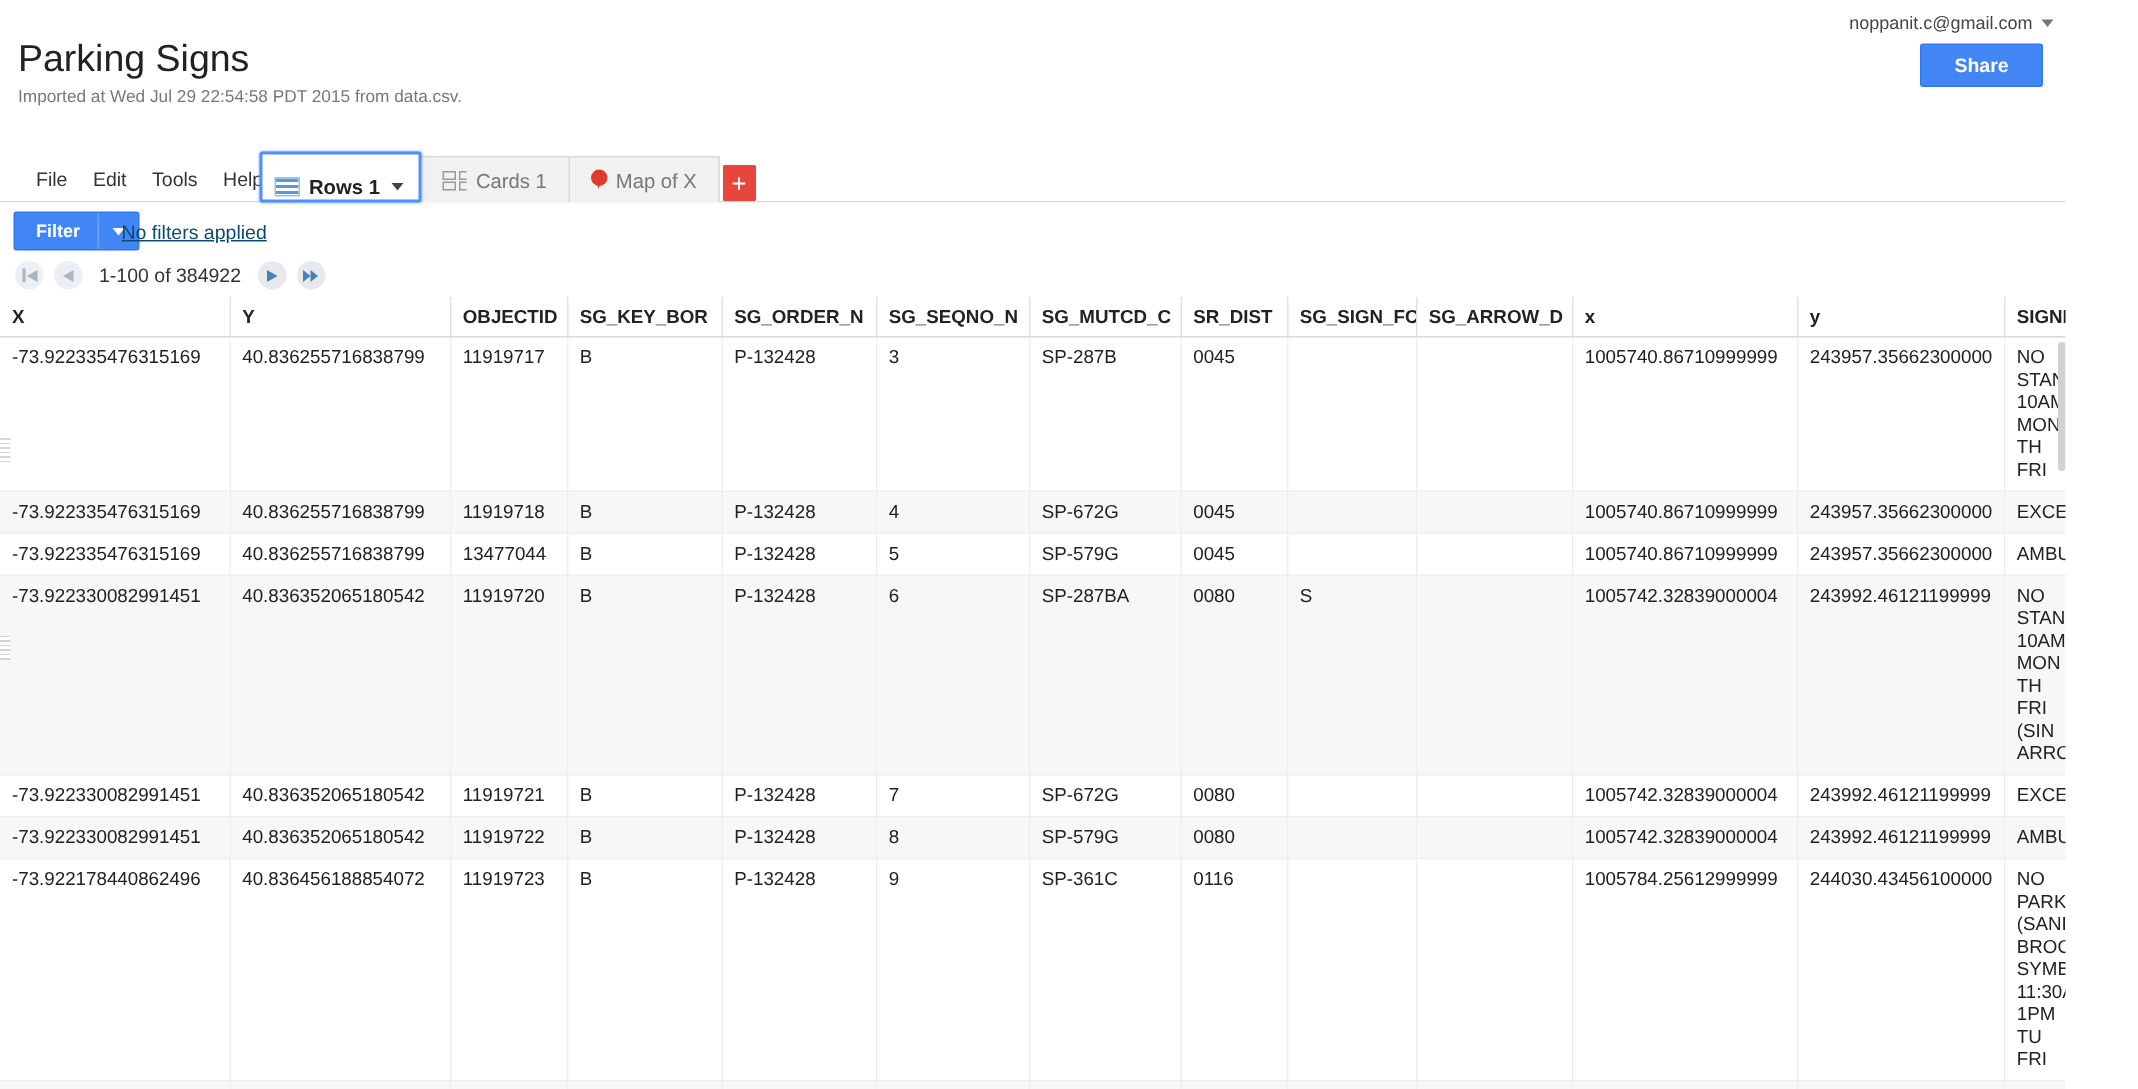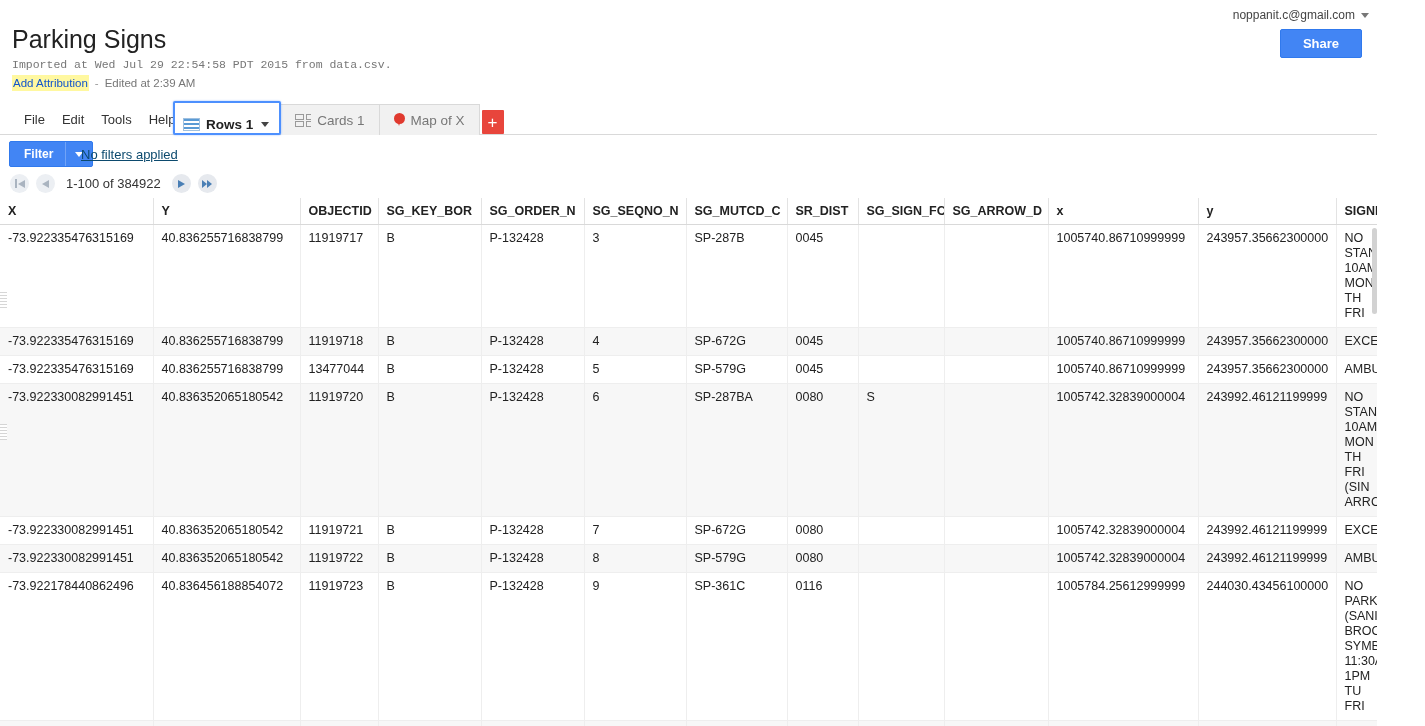--- a/index.html
+++ b/index.html
@@ -63,21 +63,20 @@
     font-weight: normal;
     color: #222222;
     line-height: 30px;
     letter-spacing: 0px;
   }
   .doc-sub {
     font-size: 11.5px;
     color: #777777;
     margin-top: 4px;
     line-height: 14px;
-    font-family: Liberation Mono, monospace;
   }
   .doc-meta {
     margin-top: 3px;
     font-size: 11.5px;
     color: #777777;
     line-height: 14px;
     display: flex;
     align-items: center;
     gap: 6px;
   }
@@ -430,25 +429,20 @@
   <div class="account-bar">
     <span class="account-email">noppanit.c@gmail.com</span>
     <span class="caret-down"></span>
   </div>
 
   <div class="share-btn">Share</div>
 
   <div class="title-block">
     <div class="doc-title">Parking Signs</div>
     <div class="doc-sub">Imported at Wed Jul 29 22:54:58 PDT 2015 from data.csv.</div>
-    <div class="doc-meta">
-      <span class="attr-link">Add Attribution</span>
-      <span class="meta-dash">-</span>
-      <span>Edited at 2:39 AM</span>
-    </div>
   </div>
 
   <div class="menubar-row">
     <div class="menus">
       <span class="menu-item">File</span>
       <span class="menu-item">Edit</span>
       <span class="menu-item">Tools</span>
       <span class="menu-item">Help</span>
     </div>
   </div>

